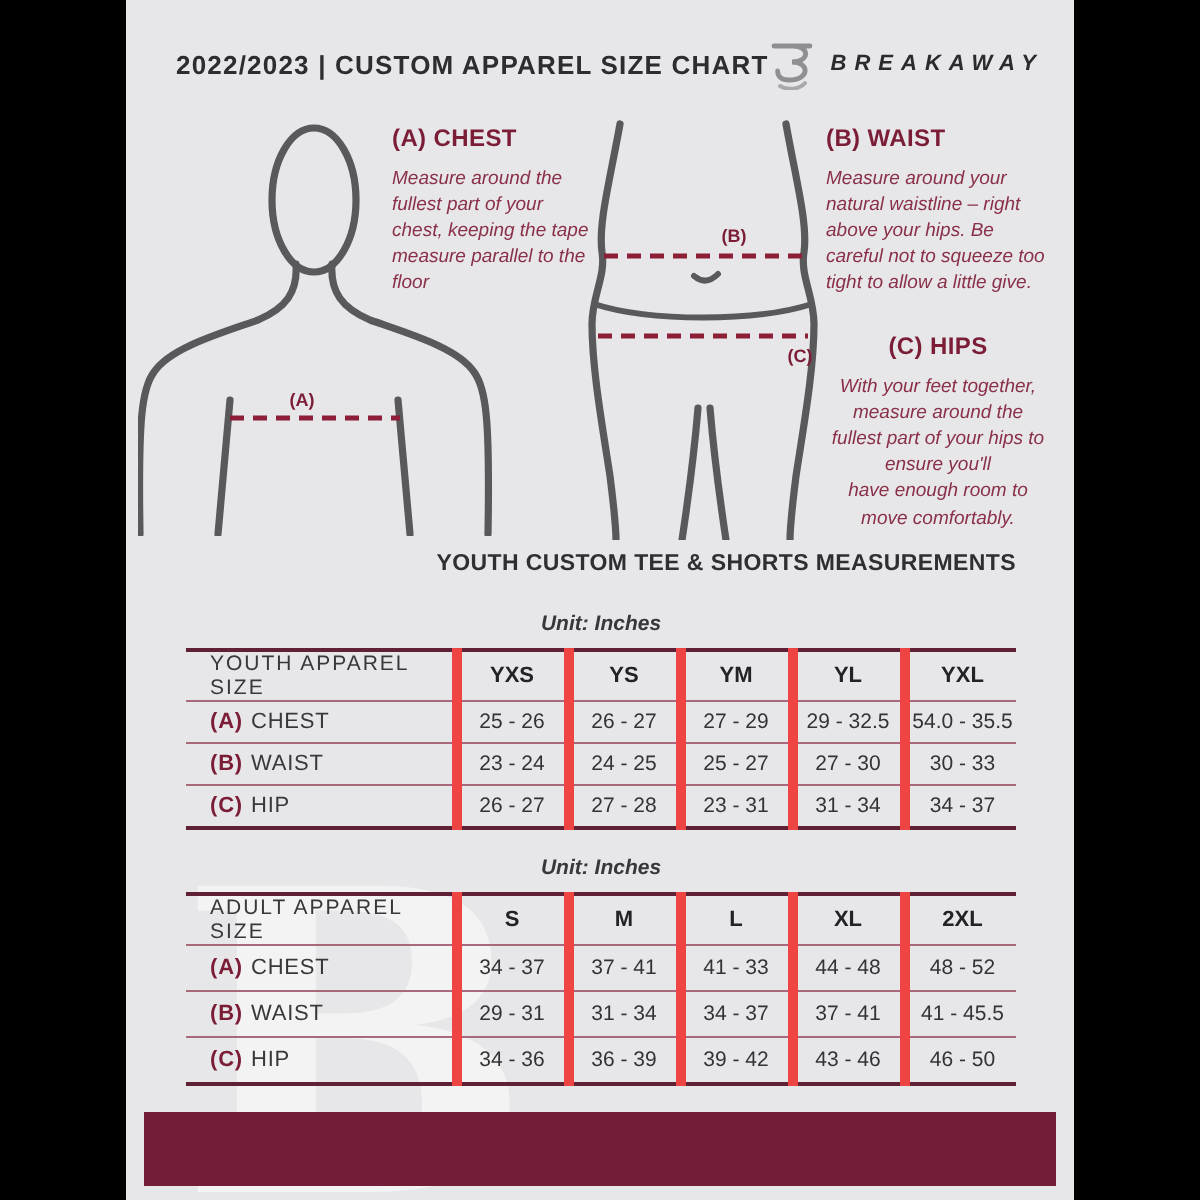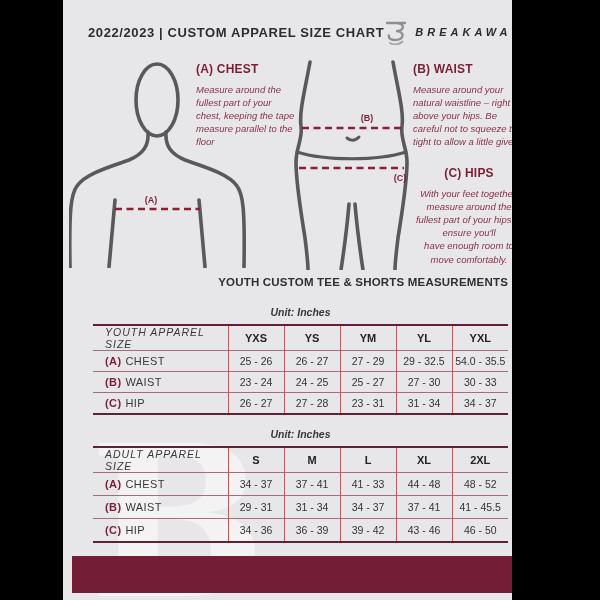--- a/index.html
+++ b/index.html
@@ -1,17 +1,17 @@
 <!DOCTYPE html>
 <html><head>
 <meta charset="utf-8">
 <style>
   html,body{margin:0;padding:0;background:#000;}
   .canvas{position:relative;width:512px;height:600px;background:#000;overflow:hidden;
-          font-family:"Liberation Sans",sans-serif;}
+          font-family:"Liberation Sans",sans-serif;padding-left:47px;}
   .page{position:absolute;left:63px;top:0;width:474px;height:600px;background:#e7e7e9;overflow:hidden;}
 
   
   .header{position:absolute;left:25px;right:18px;top:18px;height:28px;
           display:flex;justify-content:space-between;align-items:center;z-index:3;}
   .doc-title{font-size:13px;font-weight:bold;color:#2d2d2f;letter-spacing:0.6px;white-space:nowrap;}
   .brand{display:flex;align-items:center;gap:7px;font-style:italic;}
   .brand-logo{width:24px;height:26px;}
   .brand-name{font-size:11px;font-weight:bold;color:#2b2b2d;letter-spacing:4px;}
 
@@ -32,25 +32,25 @@
 
   
   .section{position:absolute;left:30px;width:415px;z-index:1;}
   .section-youth{top:276px;}
   .section-adult{top:410px;}
   .section-title{text-align:right;font-size:11.5px;font-weight:bold;color:#2f2f31;letter-spacing:0.2px;}
   .unit{text-align:center;font-size:10.5px;font-style:italic;color:#38383a;margin-top:18px;font-weight:bold;}
   table{width:415px;border-collapse:collapse;table-layout:fixed;margin-top:6px;
         border-top:2px solid #5f2136;border-bottom:2px solid #5f2136;}
   col.lblcol{width:135px;}
-  th,td{border-top:1px solid #a8697b;border-left:1px solid #ef4444;padding:0;}
+  th,td{border-top:1px solid #a8697b;border-left:5px solid #ef4444;padding:0;}
   th:first-child,td:first-child{border-left:none;}
   tr:first-child th{border-top:none;}
   th{height:24px;font-size:11px;font-weight:bold;color:#232325;text-align:center;}
-  th.lbl-h{font-weight:normal;font-size:10.5px;color:#38383a;text-align:left;padding-left:12px;letter-spacing:1px;font-style:italic;}
+  th.lbl-h{font-weight:normal;font-size:10.5px;color:#38383a;text-align:left;padding-left:12px;letter-spacing:1px;}
   td{height:20px;font-size:10.5px;color:#333335;text-align:center;}
   .section-adult td{height:22px;}
   td.lbl{text-align:left;padding-left:12px;font-size:11px;color:#38383a;letter-spacing:0.4px;}
   td.lbl .key{font-weight:bold;color:#7c1d37;margin-right:4px;}
 
   
   .watermark{position:absolute;left:26px;top:418px;z-index:0;font-family:"DejaVu Serif",serif;
              font-size:210px;line-height:1;font-weight:bold;color:rgba(255,255,255,0.5);}
   .footer-bar{position:absolute;left:9px;top:556px;width:456px;height:37px;background:#731d36;z-index:2;}
   .letterbox{position:absolute;top:0;width:63px;height:600px;background:#000;}

